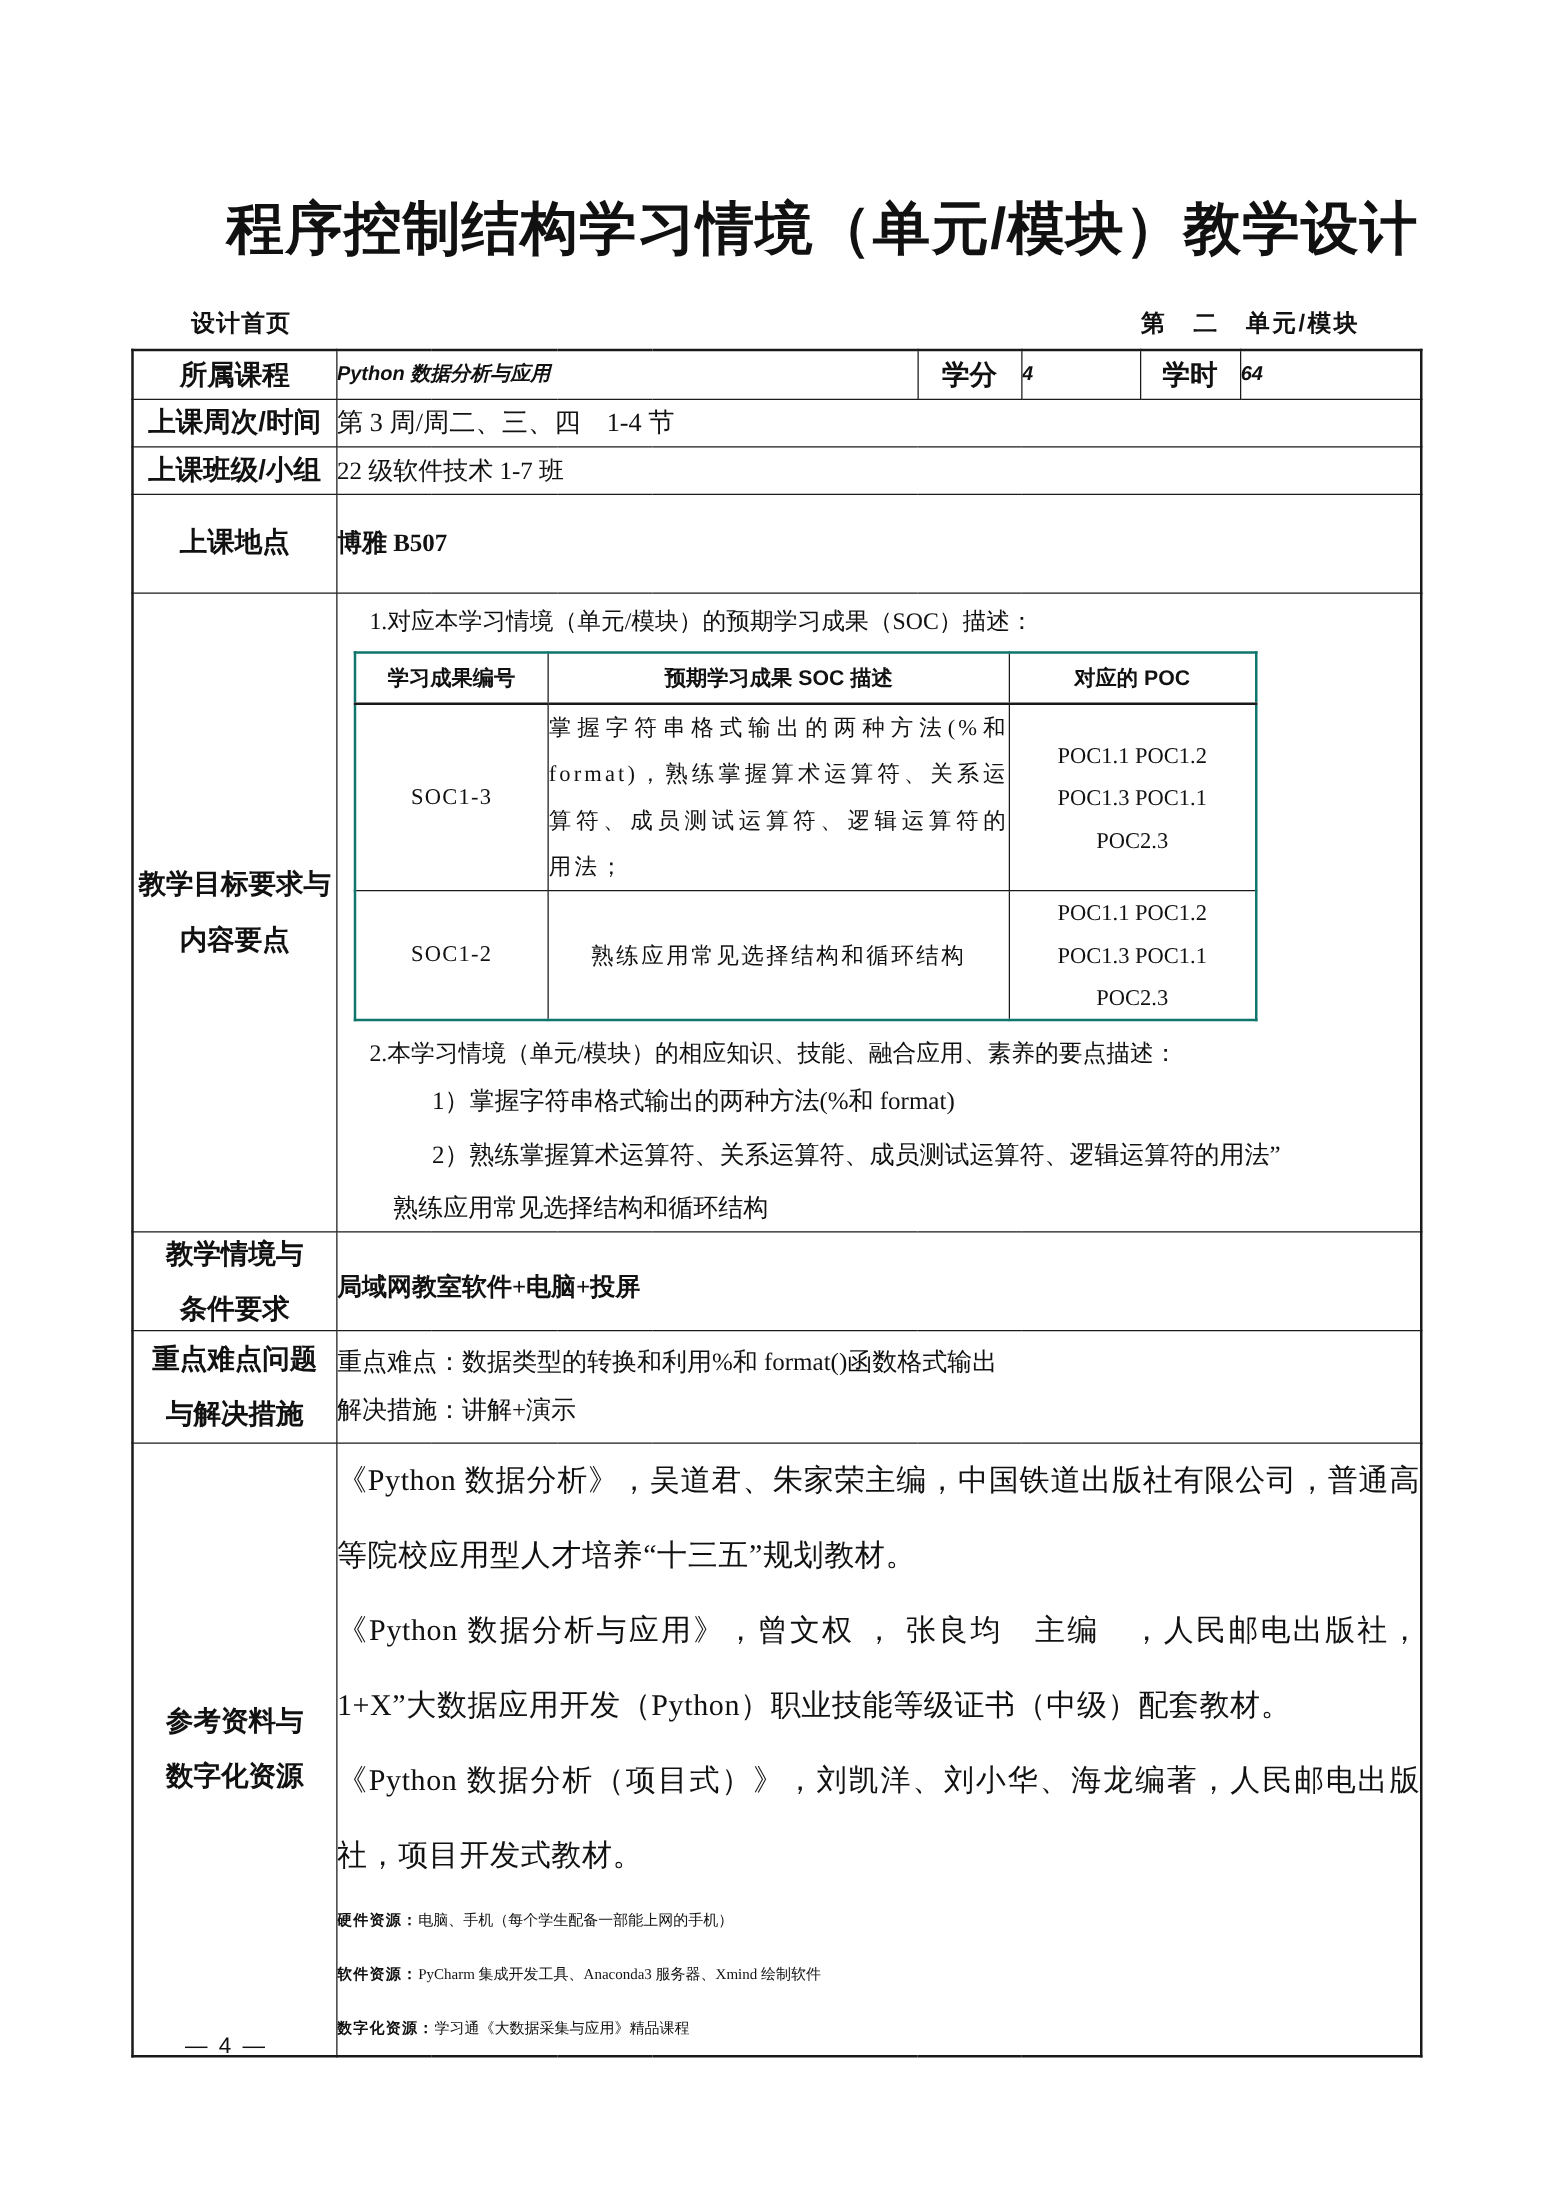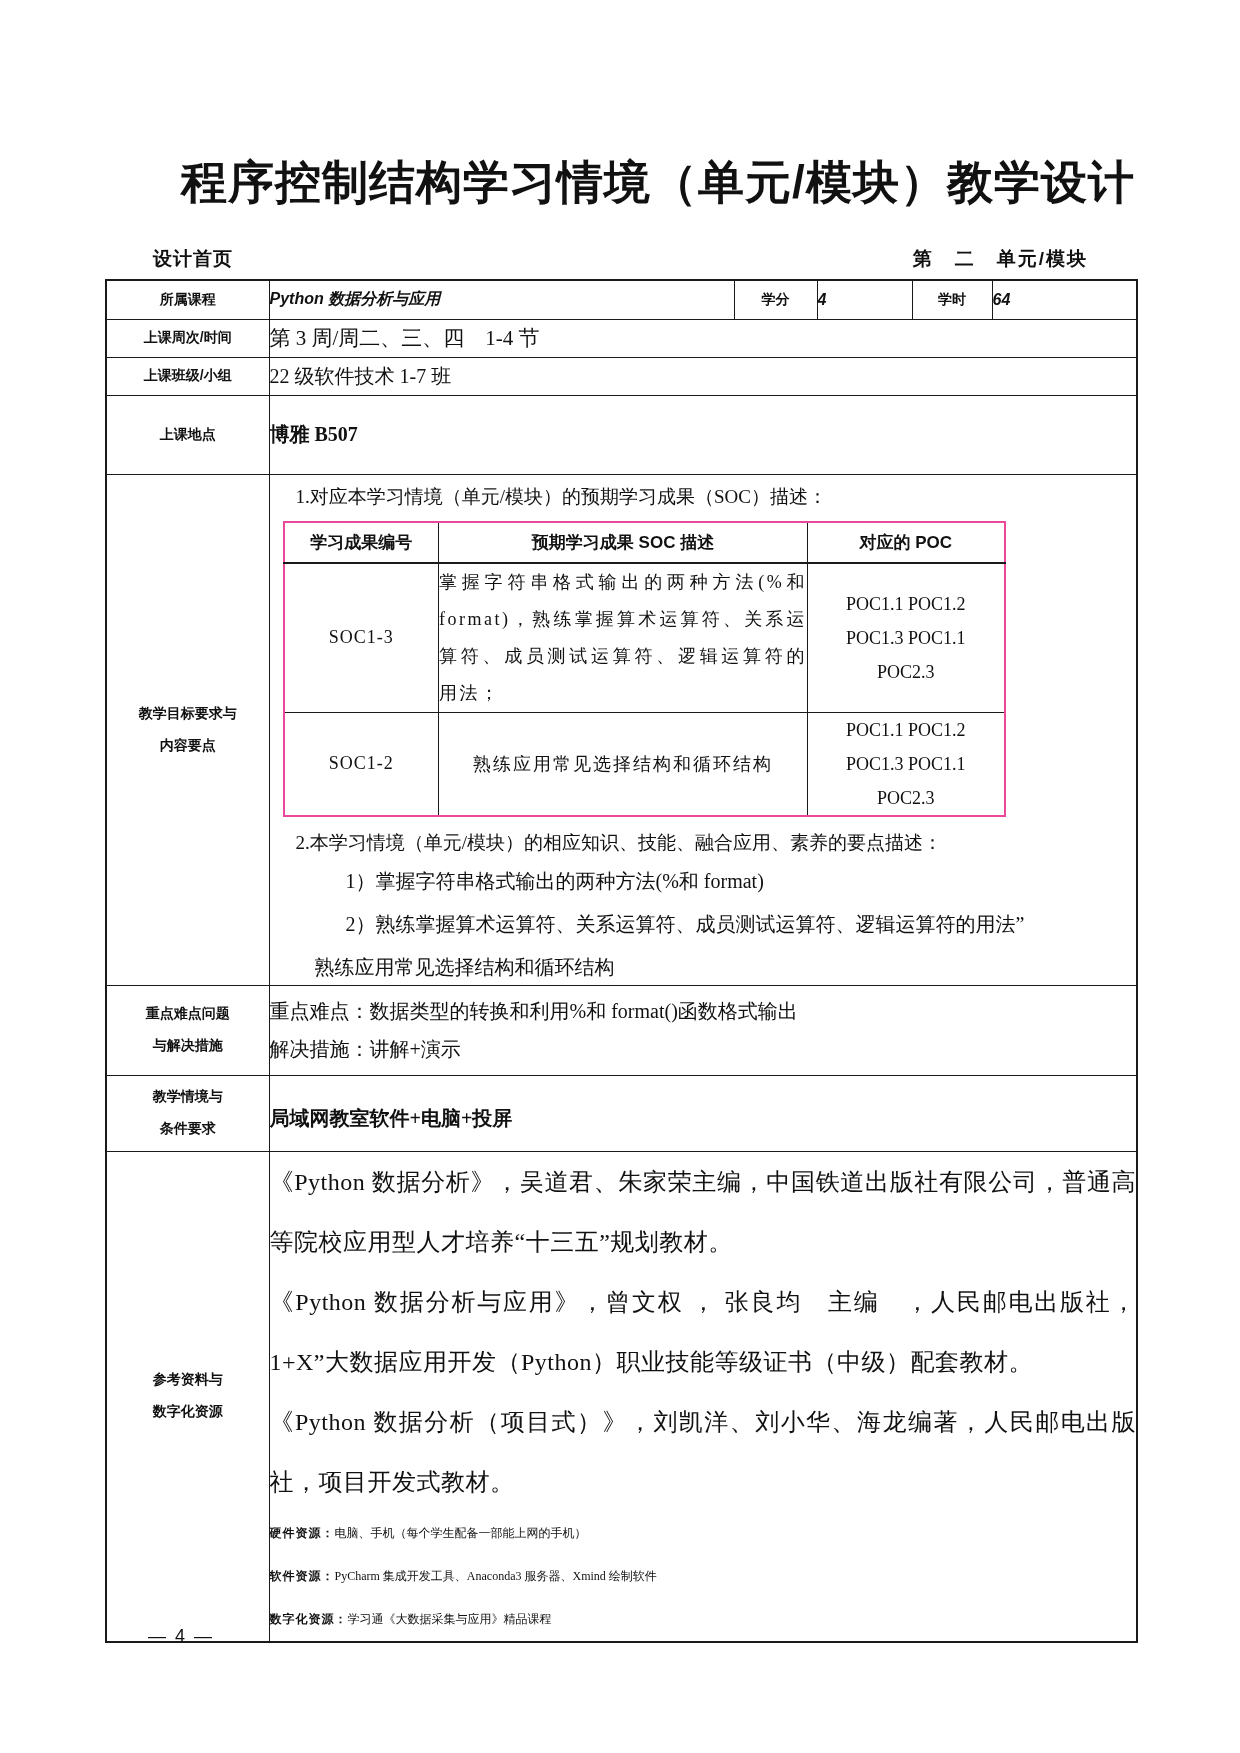--- a/index.html
+++ b/index.html
@@ -32,41 +32,41 @@
     border-collapse:collapse;table-layout:fixed;
     border:2px solid #1a1a1a;
   }
   table.main td{
     border:1.5px solid #1a1a1a;
     padding:0;vertical-align:middle;
     overflow:hidden;
   }
   td.lbl{
     text-align:center;
-    font-weight:bold;font-size:14px;
+    font-weight:bold;font-size:22px;
     line-height:1.55;
     font-family:"Liberation Sans","DejaVu Sans",sans-serif;
   }
   td.lbl .l2{display:block;margin-top:10px;}
   .sans-val{font-weight:bold;font-size:16px;padding-left:14px;font-style:italic;}
   .serif{font-family:"Liberation Serif","DejaVu Serif",serif;font-weight:normal;}
   td.serif-val{font-size:20px;padding-left:14px;}
   td.top{vertical-align:top;font-weight:bold;}
   td.pad-top{padding-top:8px;}
 
   
   .obj-cell{vertical-align:top;}
   .obj-intro{
     margin:9px 0 0 0;padding-left:26px;
     font-size:19px;
   }
   table.soc{
     margin:11px 11px 0 13px;width:721px;
     border-collapse:collapse;table-layout:fixed;
-    border:2px solid #ec4899;
+    border:2px solid #0f766e;
   }
   table.soc td,table.soc th{
     border:1.5px solid #1a1a1a;padding:0;overflow:hidden;
   }
   table.soc th{
     font-size:17px;font-weight:bold;text-align:center;
     border-bottom:2.5px solid #1a1a1a;
   }
   .soc-code{
     text-align:center;vertical-align:top;padding-top:9px;
@@ -198,37 +198,37 @@
         </tbody>
             </table>
 
         <p class="obj-intro2 serif">2.本学习情境（单元/模块）的相应知识、技能、融合应用、素养的要点描述：</p>
         <p class="obj-point serif">1）掌握字符串格式输出的两种方法(%和 format)</p>
         <p class="obj-point serif">2）熟练掌握算术运算符、关系运算符、成员测试运算符、逻辑运算符的用法”</p>
         <p class="obj-point wrapline serif">熟练应用常见选择结构和循环结构</p>
       </td>
     </tr>
 
+    <tr style="height:76px;">
+      <td class="lbl">
+        <span>教学情境与</span>
+        <span class="l2">条件要求</span>
+      </td>
+      <td colspan="8" class="serif serif-val top" style="padding-top:10px;">局域网教室软件+电脑+投屏</td>
+    </tr>
+
     <tr style="height:90px;">
       <td class="lbl">
         <span>重点难点问题</span>
         <span class="l2">与解决措施</span>
       </td>
       <td colspan="8" class="serif two-lines">
         <div>重点难点：数据类型的转换和利用%和 format()函数格式输出</div>
         <div>解决措施：讲解+演示</div>
       </td>
-    </tr>
-
-    <tr style="height:76px;">
-      <td class="lbl">
-        <span>教学情境与</span>
-        <span class="l2">条件要求</span>
-      </td>
-      <td colspan="8" class="serif serif-val top" style="padding-top:10px;">局域网教室软件+电脑+投屏</td>
     </tr>
 
     <tr style="height:381px;">
       <td class="lbl">
         <span>参考资料与</span>
         <span class="l2">数字化资源</span>
       </td>
       <td colspan="8" class="ref-cell">
         <p class="ref-para serif">《Python 数据分析》，吴道君、朱家荣主编，中国铁道出版社有限公司，普通高等院校应用型人才培养“十三五”规划教材。</p>
         <p class="ref-para serif">《Python 数据分析与应用》，曾文权 ， 张良均　主编　，人民邮电出版社，1+X”大数据应用开发（Python）职业技能等级证书（中级）配套教材。</p>

